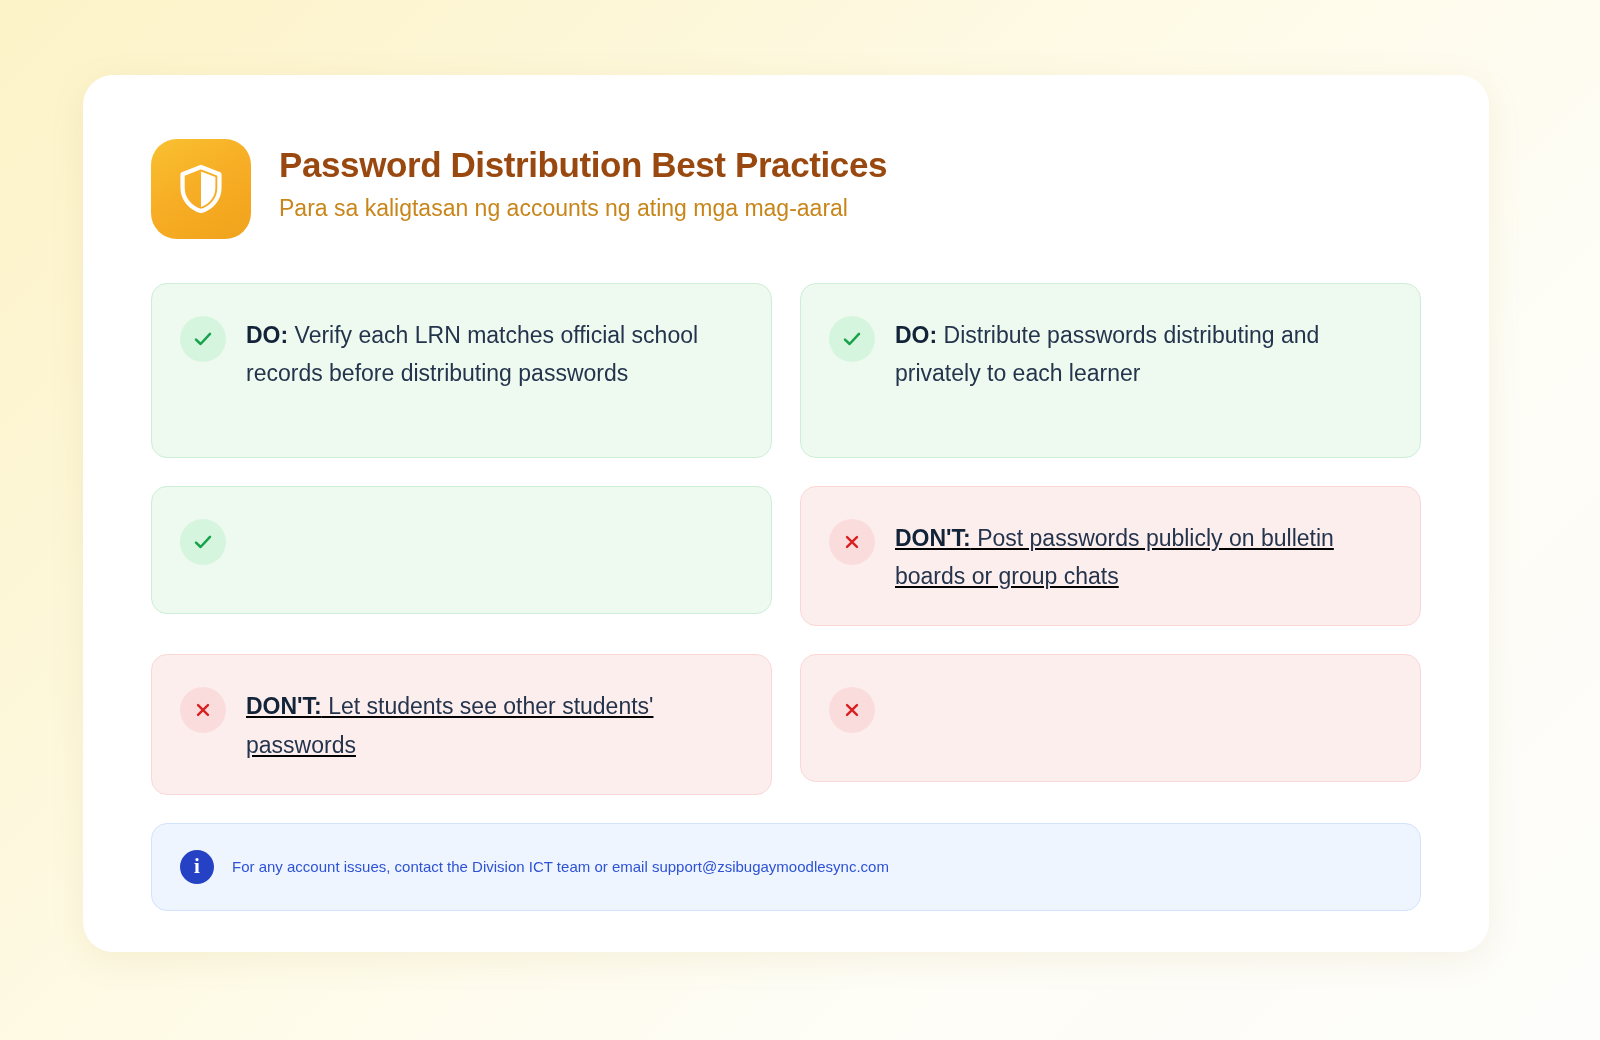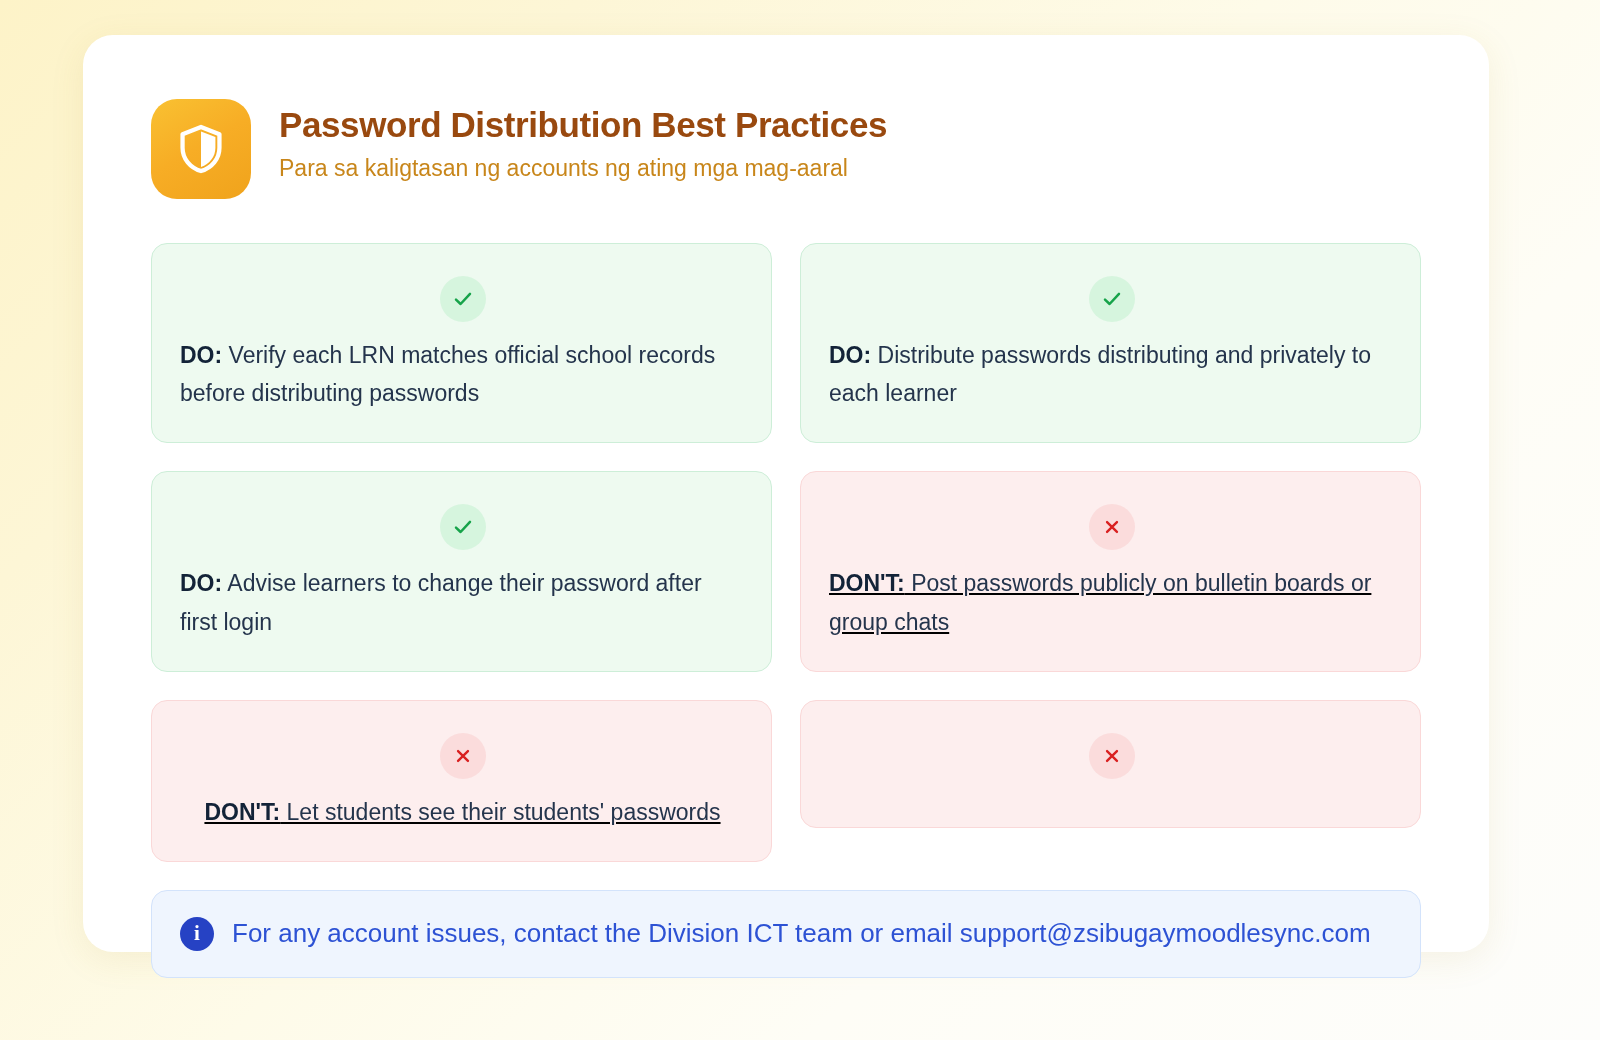--- a/index.html
+++ b/index.html
@@ -11,21 +11,21 @@
     height: 1040px;
     overflow: hidden;
     font-family: "Liberation Sans", sans-serif;
     background: linear-gradient(135deg, #fdf3c8 0%, #fdf6d6 22%, #fefbe9 48%, #fefdf6 70%, #fdfdfb 100%);
   }
 
   .page-backdrop {
     width: 1572px;
     height: 1040px;
     box-sizing: border-box;
-    padding: 35px 83px 88px 83px;
+    padding: 75px 83px 88px 83px;
   }
 
   .panel {
     width: 100%;
     height: 100%;
     box-sizing: border-box;
     background: #ffffff;
     border-radius: 30px;
     padding: 64px 68px 0 68px;
     box-shadow: 0 8px 34px rgba(170, 140, 40, 0.10);
@@ -71,28 +71,27 @@
   .practice-grid {
     display: grid;
     grid-template-columns: 1fr 1fr;
     column-gap: 28px;
     row-gap: 28px;
     align-items: start;
   }
 
   .practice-card {
     display: flex;
-    align-items: center;
-    gap: 12px;
+    align-items: flex-start;
+    gap: 20px;
     box-sizing: border-box;
     border-radius: 16px;
     border: 1px solid transparent;
     padding: 30px 26px 30px 28px;
     min-height: 128px;
-    flex-direction: column;
   }
   .practice-card.do {
     background: #eefaf0;
     border-color: #cdeed8;
   }
   .practice-card.dont {
     background: #fdeeee;
     border-color: #fad8d8;
     text-decoration: underline;
   }
@@ -144,21 +143,21 @@
     display: flex;
     align-items: center;
     justify-content: center;
     color: #ffffff;
     font-size: 21px;
     font-weight: 700;
     font-family: "Liberation Serif", serif;
     line-height: 1;
   }
   .info-text {
-    font-size: 26px;
+    font-size: 15px;
     color: #2d52d4;
     line-height: 1.3;
   }
 </style>
 </head>
 <body>
 
 <div class="page-backdrop">
   <div class="panel">
 
@@ -198,44 +197,41 @@
           <span class="lead">DO:</span><span> Distribute passwords distributing and privately to each learner</span>
         </div>
       </div>
 
       <div class="practice-card do">
         <div class="marker check">
           <svg width="24" height="24" viewBox="0 0 24 24" aria-hidden="true">
             <path d="M5 12.6 L9.6 17 L19 6.8" fill="none" stroke="#17a34a" stroke-width="2.5" stroke-linecap="round" stroke-linejoin="round"></path>
           </svg>
         </div>
-        <div class="practice-text">
-          <span class="lead">DO:</span><span> Advise learners to change their password after first login</span>
-        </div>
       </div>
 
       <div class="practice-card dont">
         <div class="marker cross">
           <svg width="22" height="22" viewBox="0 0 24 24" aria-hidden="true">
             <path d="M6.6 6.6 L17.4 17.4 M17.4 6.6 L6.6 17.4" fill="none" stroke="#d92020" stroke-width="2.6" stroke-linecap="round"></path>
           </svg>
         </div>
         <div class="practice-text">
           <span class="lead">DON'T:</span><span> Post passwords publicly on bulletin boards or group chats</span>
         </div>
       </div>
 
       <div class="practice-card dont">
         <div class="marker cross">
           <svg width="22" height="22" viewBox="0 0 24 24" aria-hidden="true">
             <path d="M6.6 6.6 L17.4 17.4 M17.4 6.6 L6.6 17.4" fill="none" stroke="#d92020" stroke-width="2.6" stroke-linecap="round"></path>
           </svg>
         </div>
         <div class="practice-text">
-          <span class="lead">DON'T:</span><span> Let students see their students' passwords</span>
+          <span class="lead">DON'T:</span><span> Let students see other students' passwords</span>
         </div>
       </div>
 
       <div class="practice-card dont">
         <div class="marker cross">
           <svg width="22" height="22" viewBox="0 0 24 24" aria-hidden="true">
             <path d="M6.6 6.6 L17.4 17.4 M17.4 6.6 L6.6 17.4" fill="none" stroke="#d92020" stroke-width="2.6" stroke-linecap="round"></path>
           </svg>
         </div>
       </div>

